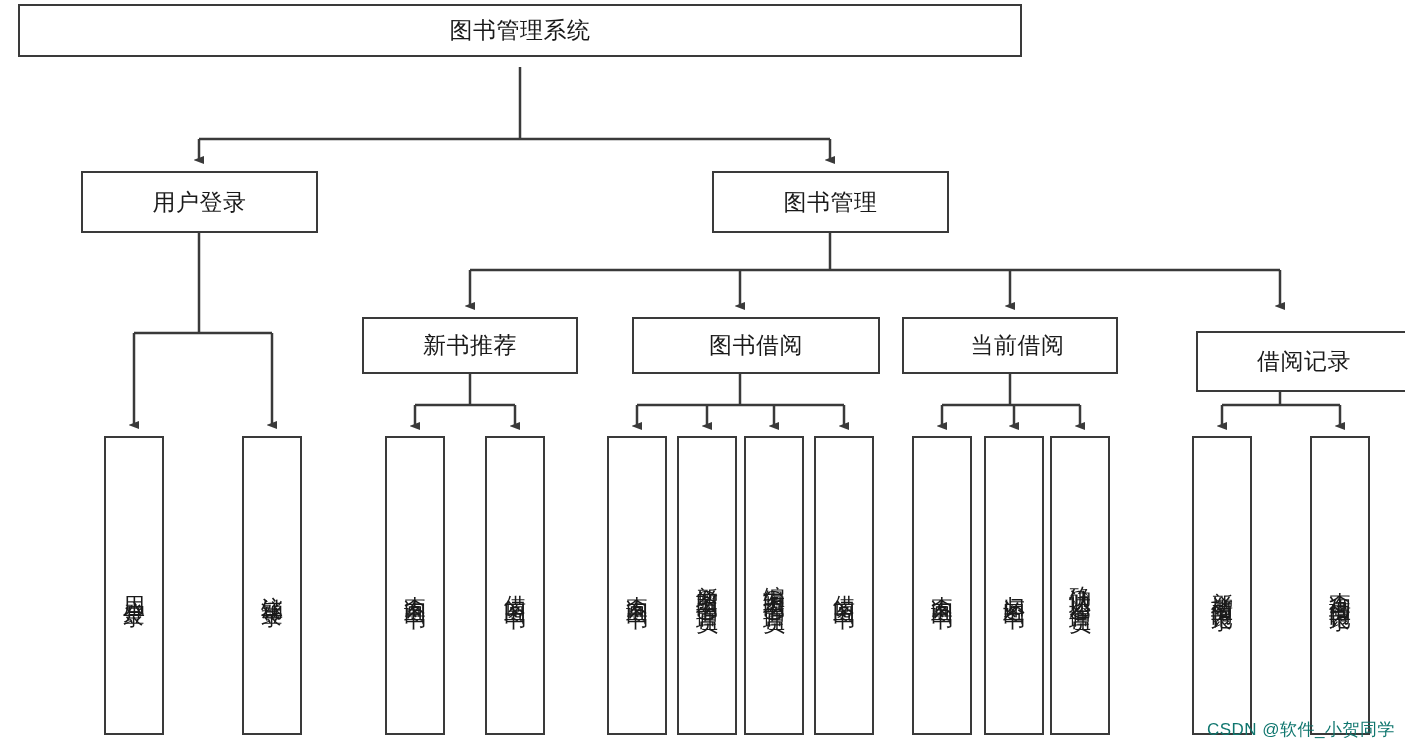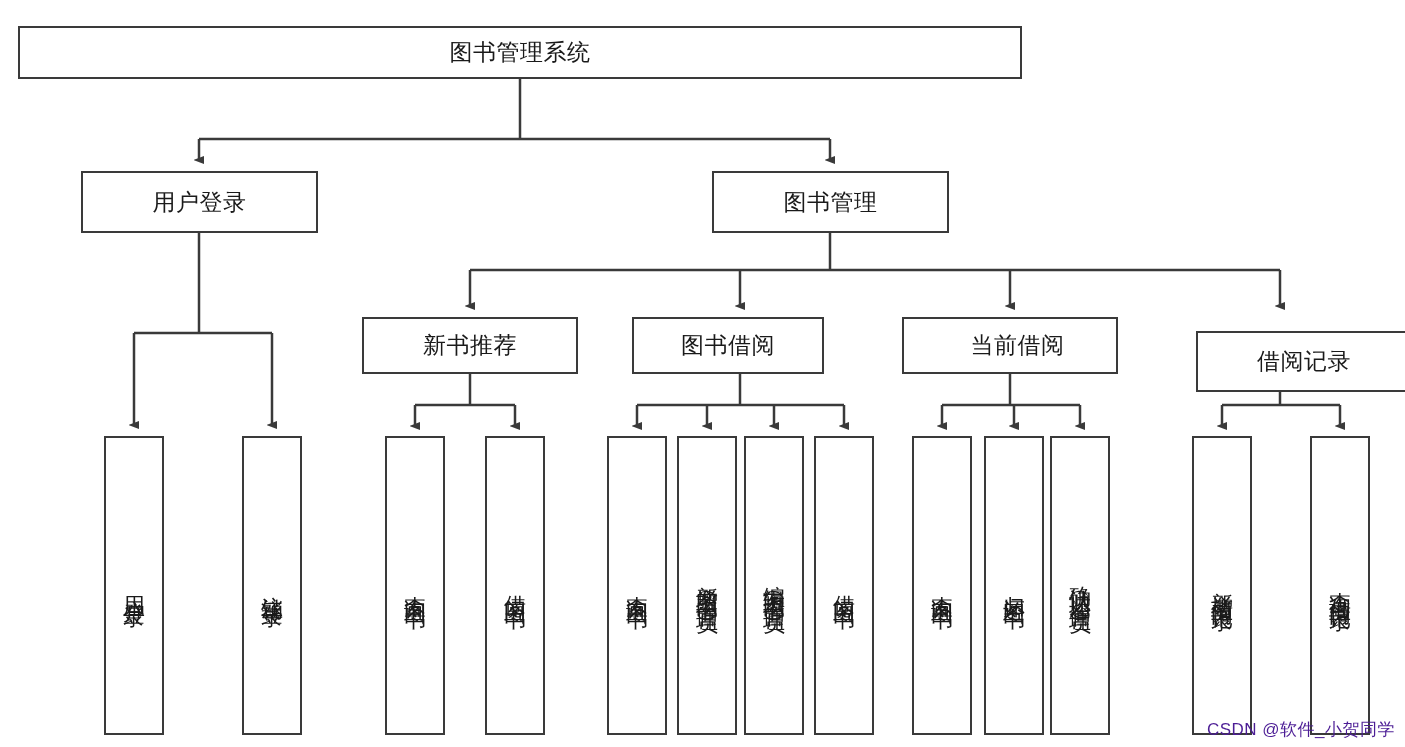--- a/index.html
+++ b/index.html
@@ -50,21 +50,21 @@
     white-space: nowrap;
   }
   .node .htext {
     white-space: nowrap;
   }
   #watermark {
     position: absolute;
     right: 10px;
     bottom: 6px;
     font-size: 17px;
-    color: #4c1d95;
+    color: #0f766e;
     white-space: nowrap;
     letter-spacing: 0.5px;
   }
 </style>
 </head>
 <body>
 
 <div id="canvas">
 
   <svg class="edges" viewBox="0 0 1405 747">
@@ -111,35 +111,35 @@
       <path d="M1014,405 L1014,426" marker-end="url(#arrow)"></path>
       <path d="M1080,405 L1080,426" marker-end="url(#arrow)"></path>
 
       <path d="M1280,374 L1280,405"></path>
       <path d="M1222,405 L1340,405"></path>
       <path d="M1222,405 L1222,426" marker-end="url(#arrow)"></path>
       <path d="M1340,405 L1340,426" marker-end="url(#arrow)"></path>
     </g>
   </svg>
 
-  <div class="node horiz" style="left: 18px; top: 26px; width: 1004px; height: 53px;">
+  <div class="node horiz" style="left: 18px; top: 4px; width: 1004px; height: 53px;">
     <span class="htext">图书管理系统</span>
   </div>
 
   <div class="node horiz" style="left: 81px; top: 171px; width: 237px; height: 62px;">
     <span class="htext">用户登录</span>
   </div>
   <div class="node horiz" style="left: 362px; top: 317px; width: 216px; height: 57px;">
     <span class="htext">新书推荐</span>
   </div>
 
   <div class="node horiz" style="left: 712px; top: 171px; width: 237px; height: 62px;">
     <span class="htext">图书管理</span>
   </div>
-  <div class="node horiz" style="left: 632px; top: 317px; width: 192px; height: 57px;">
+  <div class="node horiz" style="left: 632px; top: 317px; width: 248px; height: 57px;">
     <span class="htext">图书借阅</span>
   </div>
   <div class="node horiz" style="left: 902px; top: 317px; width: 216px; height: 57px; padding-left: 15px;">
     <span class="htext">当前借阅</span>
   </div>
   <div class="node horiz" style="left: 1172px; top: 331px; width: 216px; height: 61px; margin-left: 24px;">
     <span class="htext">借阅记录</span>
   </div>
 
   <div class="node vert" style="left: 104px; top: 436px; width: 60px; height: 299px;">

